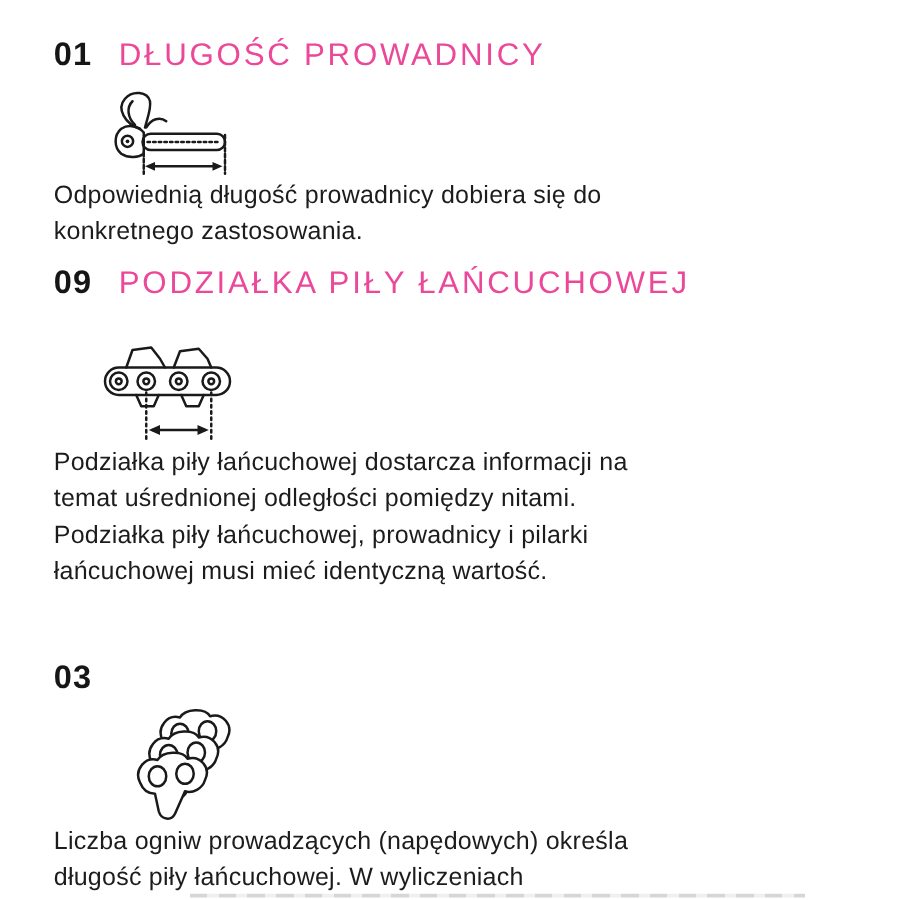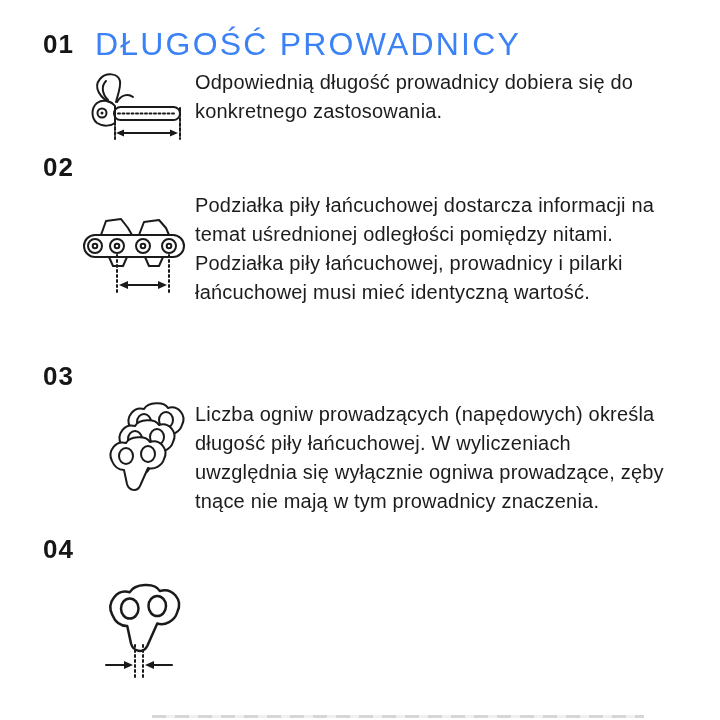--- a/index.html
+++ b/index.html
@@ -6,30 +6,30 @@
   body{
     width:720px;height:720px;overflow:hidden;background:#ffffff;
     font-family:"Liberation Sans", sans-serif;color:#1b1b1b;
     position:relative;
   }
   .page{padding:28px 28px 0 43px;}
   .sec{margin:0;}
   .sec.s2{margin-top:10px;}
   .sec.s3{margin-top:54px;}
   .sec.s4{margin-top:18px;}
-  .head-row{display:flex;align-items:center;}
+  .head-row{display:flex;align-items:flex-start;}
   .num{
     flex:none;width:52px;font-weight:bold;font-size:26px;
     letter-spacing:1px;color:#161616;
   }
   .title{
-    margin:0;font-size:32px;font-weight:400;letter-spacing:2.2px;
-    line-height:32px;color:#3b82f6;white-space:pre-line;
+    margin:0;font-size:25px;font-weight:400;letter-spacing:2.2px;
+    line-height:32px;color:#ec4899;white-space:pre-line;
   }
-  .content-row{display:flex;margin-top:8px;}
+  .content-row{display:flex;margin-top:8px;flex-direction:column;}
   .icon-col{
     flex:none;width:152px;display:flex;justify-content:flex-end;
     padding-right:6px;box-sizing:border-box;align-items:flex-start;
   }
   .s2 .icon-col svg{margin-top:18px;}
   .s4 .icon-col svg{margin-top:8px;}
   .body{
     flex:1;font-size:20px;line-height:29px;letter-spacing:0.2px;
     color:#1c1c1c;white-space:pre-line;
   }
@@ -83,21 +83,22 @@
           <polygon class="fillb" points="91,65 83,61.5 83,68.5"></polygon>
         </svg>
       </div>
       <div class="body">Odpowiednią długość prowadnicy dobiera się do
 konkretnego zastosowania.</div>
     </div>
   </div>
 
   <div class="sec s2">
     <div class="head-row">
-      <span class="num">02</span>
+      <span class="num">09</span>
+      <h2 class="title">PODZIAŁKA PIŁY ŁAŃCUCHOWEJ</h2>
     </div>
     <div class="content-row">
       <div class="icon-col">
         <svg width="108" height="88" viewBox="0 0 108 88">
           <rect class="ic" x="3" y="26" width="100" height="22" rx="11"></rect>
           <path class="ic" d="M20,26 L25,12 L40,10 L47,19 L51,26"></path>
           <path class="ic" d="M58,26 L63,13 L78,11 L85,19 L88,26"></path>
           <path class="ic" d="M28,48 L32,57 L42,57 L46,48"></path>
           <path class="ic" d="M64,48 L68,57 L78,57 L82,48"></path>
           <circle class="ic" cx="14" cy="37" r="7"></circle>

